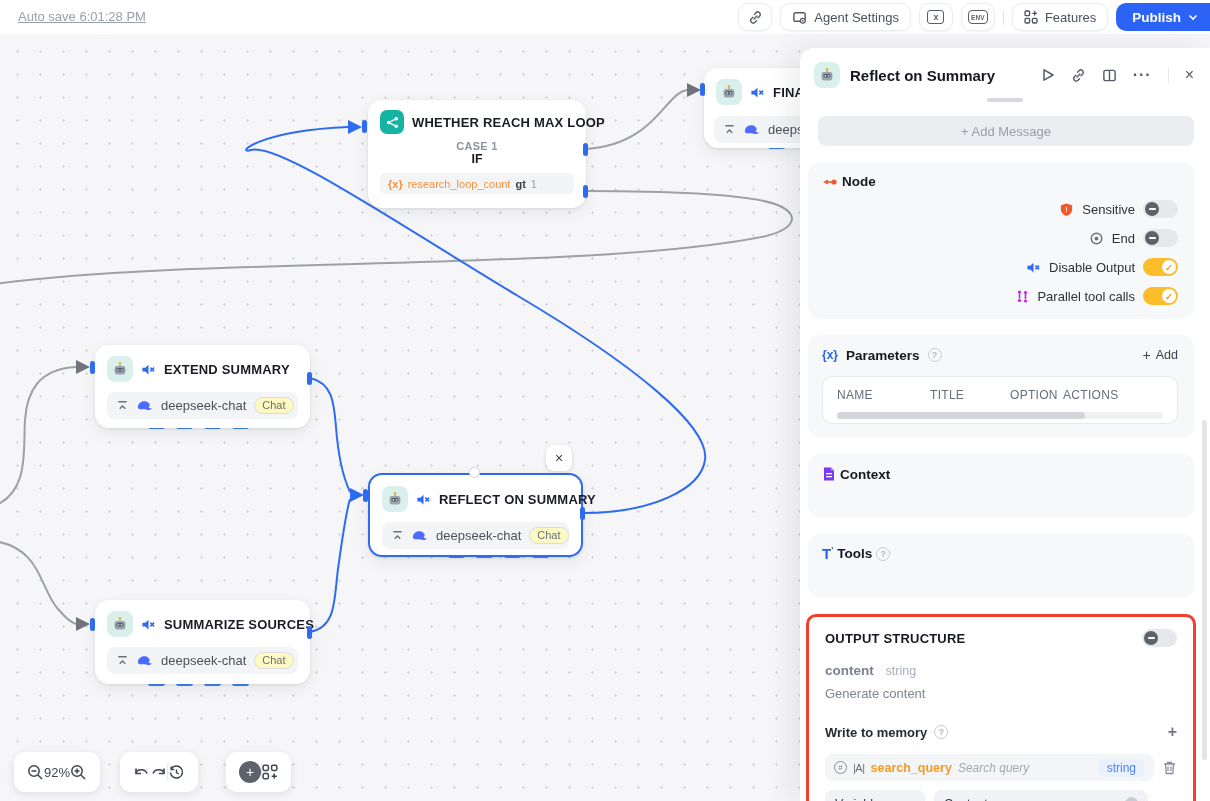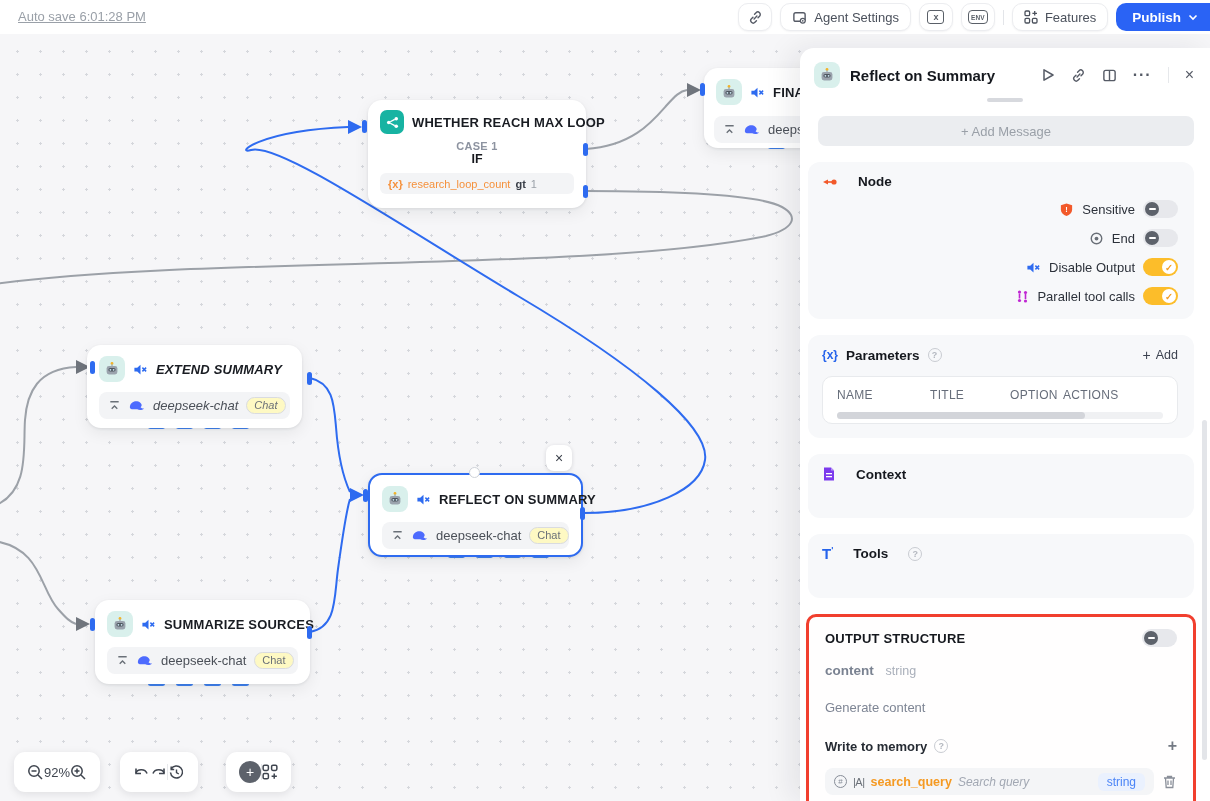--- a/index.html
+++ b/index.html
@@ -72,21 +72,21 @@
   .panel { position:absolute; left:800px; top:48px; width:410px; height:753px; background:#fff;
            border-radius:14px 0 0 0; box-shadow:-10px 0 28px rgba(20,24,34,.08); z-index:30; }
   .p-head { display:flex; align-items:center; gap:10px; padding:14px 16px 10px 14px; }
   .p-title { font-size:15px; font-weight:800; color:#15181e; flex:1; }
   .p-hicons { display:flex; align-items:center; gap:16px; color:#565b66; }
   .p-hicons .dv { width:1px; height:16px; background:#e6e8eb; }
   .drag-bar { width:36px; height:4px; border-radius:2px; background:#d7d9de; margin:0 auto; }
   .add-msg { margin:14px 16px 0 18px; height:30px; background:#ebedf0; border-radius:8px; display:flex;
              align-items:center; justify-content:center; font-size:13px; color:#9aa0a8; cursor:pointer; }
   .card { margin:16px 16px 0 8px; margin-left:8px; background:#f7f8fa; border-radius:12px; padding:12px 16px 14px 14px; }
-  .card-head { display:flex; align-items:center; gap:20px; }
+  .card-head { display:flex; align-items:center; gap:4px; }
   .card-title { font-size:13.5px; font-weight:800; color:#15181e; }
   .help { width:14px; height:14px; border:1.3px solid #c9ccd2; border-radius:50%; color:#b3b7bf;
           font-size:9px; display:inline-flex; align-items:center; justify-content:center; font-weight:bold; }
   .trow { display:flex; align-items:center; justify-content:flex-end; gap:8px; margin-top:11px;
           font-size:13px; color:#2c313a; }
   .toggle { width:35px; height:18px; border-radius:9px; position:relative; }
   .toggle.off { background:#e7e8ec; }
   .toggle.on { background:#fcbd2a; }
   .knob { position:absolute; top:2px; width:14px; height:14px; border-radius:50%; display:flex;
           align-items:center; justify-content:center; }
@@ -99,21 +99,21 @@
   .pcols { display:flex; font-size:12px; color:#666d7a; letter-spacing:.3px; }
   .hscroll { margin-top:10px; height:7px; background:#f0f1f3; border-radius:4px; position:relative; }
   .hthumb { position:absolute; left:0; top:0; height:7px; width:76%; background:#d3d5da; border-radius:4px; }
   .out-card { margin:16px 14px 0 6px; background:#fffefe; border:3px solid #f13f2e; border-radius:10px;
               padding:12px 16px 16px 16px; }
   .out-title-row { display:flex; align-items:center; justify-content:space-between; }
   .out-title { font-size:13px; font-weight:800; color:#15181e; letter-spacing:.2px; }
   .fld-row { margin-top:16px; font-size:13.5px; }
   .fld-name { font-weight:800; color:#7a8291; }
   .fld-type { color:#a9afba; margin-left:8px; font-size:12.5px; }
-  .fld-desc { margin-top:22px; font-size:13px; color:#7e8594; }
+  .fld-desc { margin-top:8px; font-size:13px; color:#7e8594; }
   .wtm-row { margin-top:22px; display:flex; align-items:center; gap:7px; font-size:13px; color:#262b33; font-weight:600;}
   .plus-btn { margin-left:auto; color:#737983; font-size:16px; cursor:pointer; }
   .mem-row { margin-top:13px; display:flex; align-items:center; gap:8px; }
   .mem-pill { flex:1; background:#f4f5f7; border-radius:8px; height:27px; display:flex; align-items:center;
               gap:6px; padding:0 9px; }
   .hash-ic { width:13px; height:13px; border:1.2px solid #878d98; border-radius:50%; color:#878d98; font-size:8px;
              display:flex; align-items:center; justify-content:center; }
   .absA { font-size:11px; color:#6a7078; letter-spacing:-.5px; }
   .mem-name { font-size:12.5px; font-weight:bold; color:#f59a23; }
   .mem-desc { font-size:12px; font-style:italic; color:#a2a8b3; flex:1; }
@@ -224,21 +224,21 @@
     <span class="ifelse">IF</span>
   </div>
   <div class="cond-pill">
     <span class="tok-x">{x}</span>
     <span class="tok-var">research_loop_count</span>
     <span class="tok-op">gt</span>
     <span class="tok-val">1</span>
   </div>
 </div>
 
-<div class="node" style="left:87px;top:345px;width:215px;height:83px;font-style:italic;">
+<div class="node" style="left:95px;top:345px;width:215px;height:83px;">
   <div class="ntitle">
     <span class="bot-ic">
       <svg class="ic" width="16" height="16" viewBox="0 0 16 16">
           <circle cx="8" cy="2.4" r="1.4" fill="#f2b32a"></circle>
           <rect x="7.4" y="3.4" width="1.2" height="1.6" fill="#99a2ac"></rect>
           <rect x="2.6" y="5" width="10.8" height="8.4" rx="2.4" fill="#9aa3ad"></rect>
           <rect x="4.4" y="7" width="7.2" height="3.6" rx="1.8" fill="#4e565f"></rect>
           <circle cx="6.4" cy="8.8" r="0.9" fill="#cfe9f5"></circle>
           <circle cx="9.6" cy="8.8" r="0.9" fill="#cfe9f5"></circle>
         </svg>

